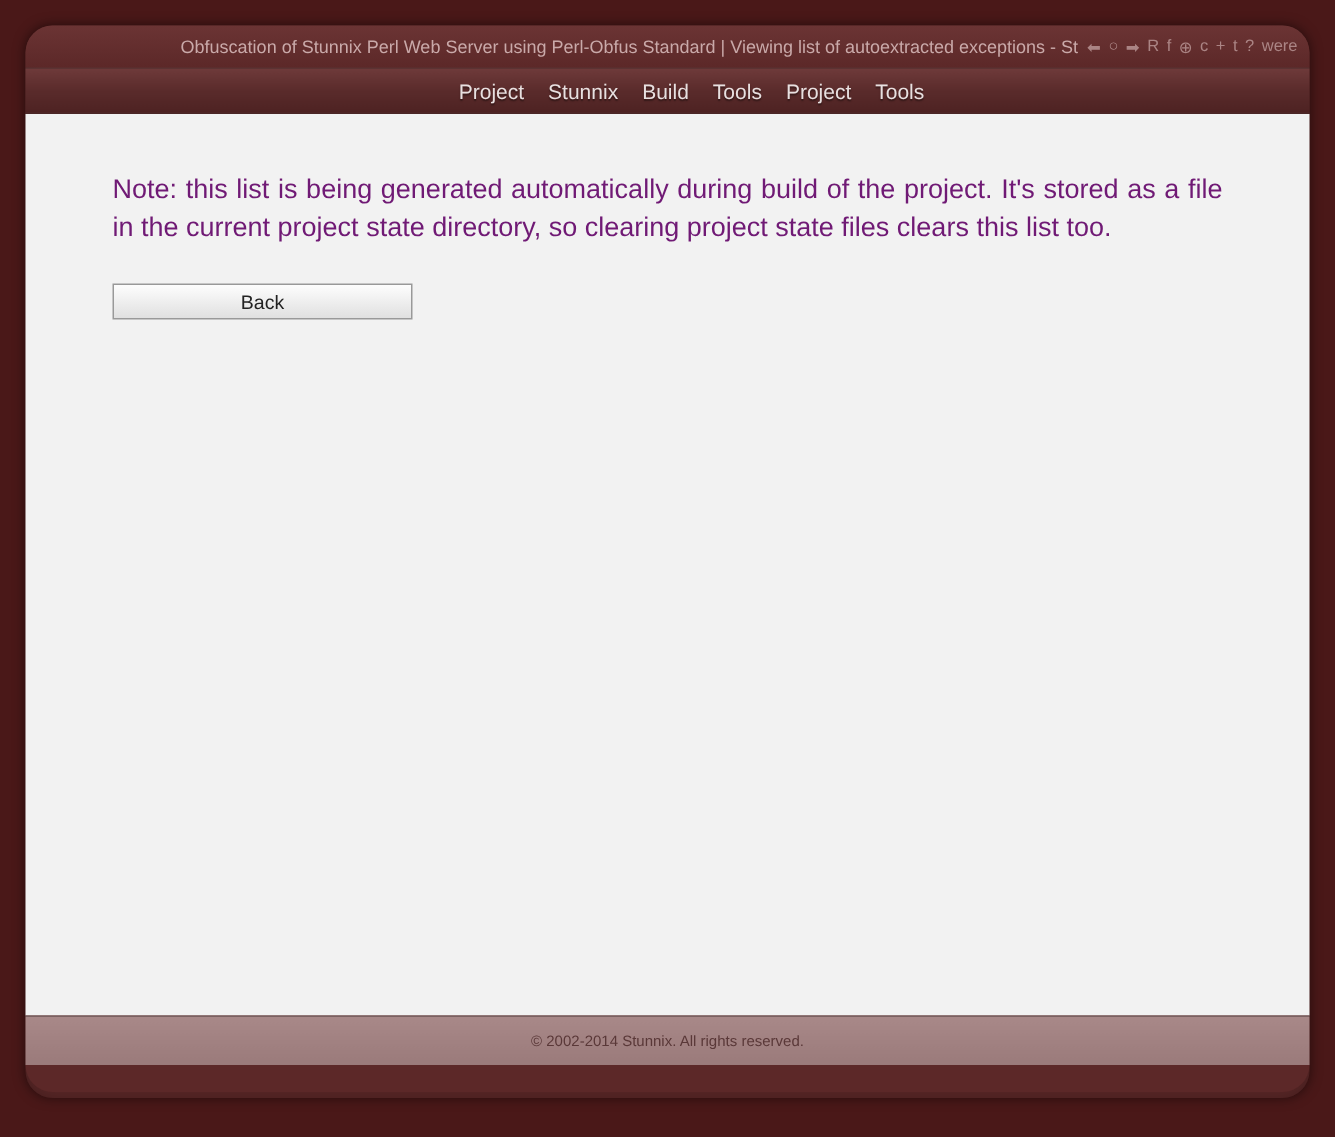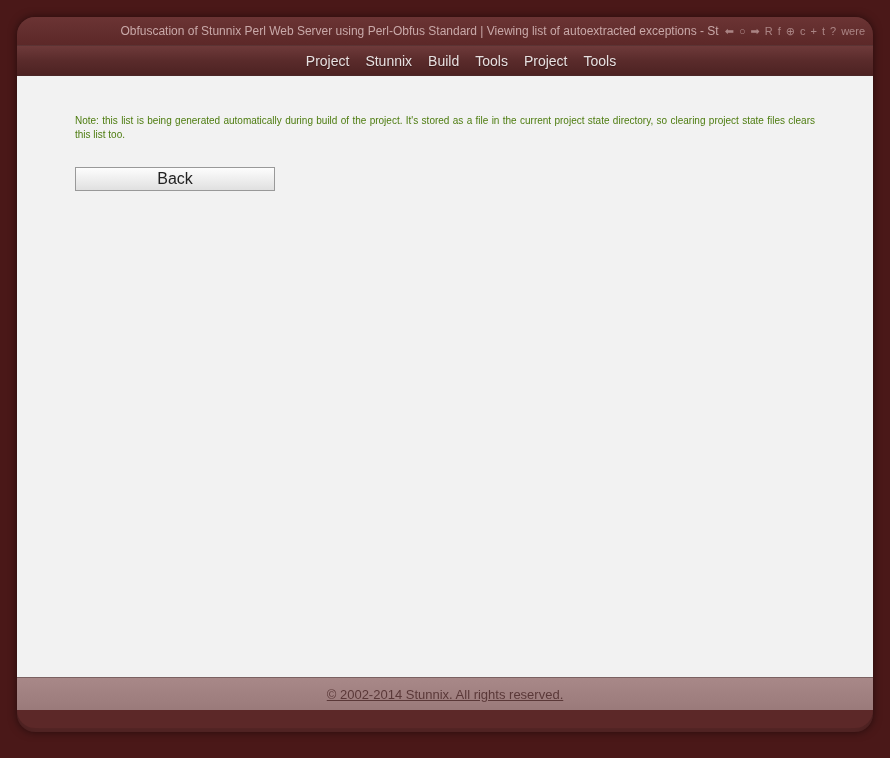--- a/index.html
+++ b/index.html
@@ -62,46 +62,45 @@
   cursor: pointer;
   text-shadow: 0 1px 1px rgba(0,0,0,0.4);
 }
 .content-area {
   background: #f2f2f2;
   height: 601px;
   padding: 38px 58px 20px 58px;
   overflow: auto;
 }
 .note-text {
-  color: #4d7c0f;
-  font-size: 10px;
+  color: #701a75;
+  font-size: 18px;
   line-height: 1.4;
   text-align: justify;
   margin-bottom: 15px;
 }
 .back-button {
   width: 200px;
   height: 24px;
   background: linear-gradient(to bottom, #fdfdfd, #e0e0e0);
   border: 1px solid #999;
-  font-size: 16px;
+  font-size: 13px;
   cursor: pointer;
   color: #222;
   margin-top: 10px;
 }
 .footer {
   height: 33px;
   background: linear-gradient(to bottom, #a88888, #9a7a7a);
   display: flex;
   align-items: center;
   justify-content: center;
   color: #5a3838;
-  font-size: 13px;
+  font-size: 10px;
   border-top: 1px solid rgba(0,0,0,0.2);
-  text-decoration: underline;
 }
 .bottom-round {
   height: 18px;
   background: #5c2828;
   border-radius: 0 0 18px 18px;
 }
 </style>
 </head>
 <body>
 

